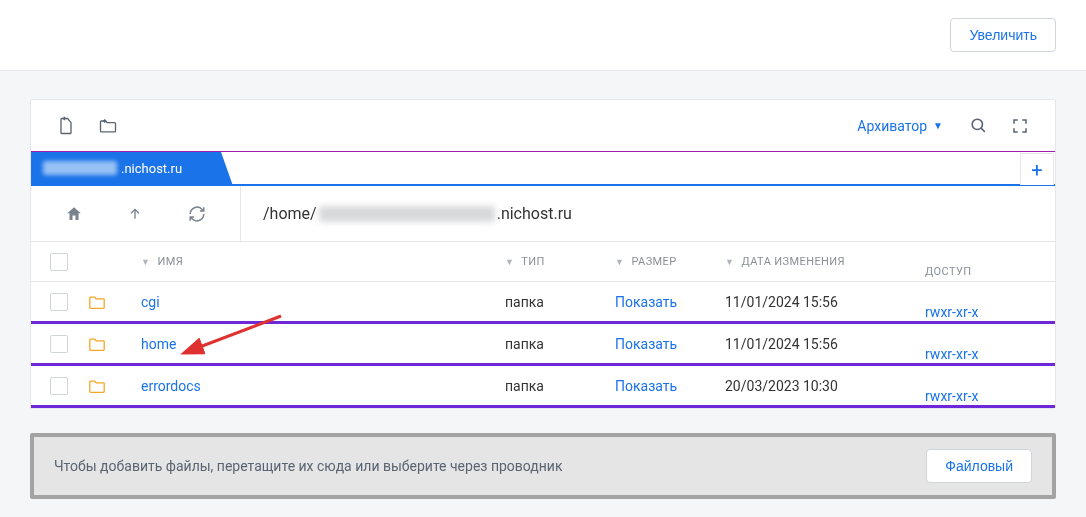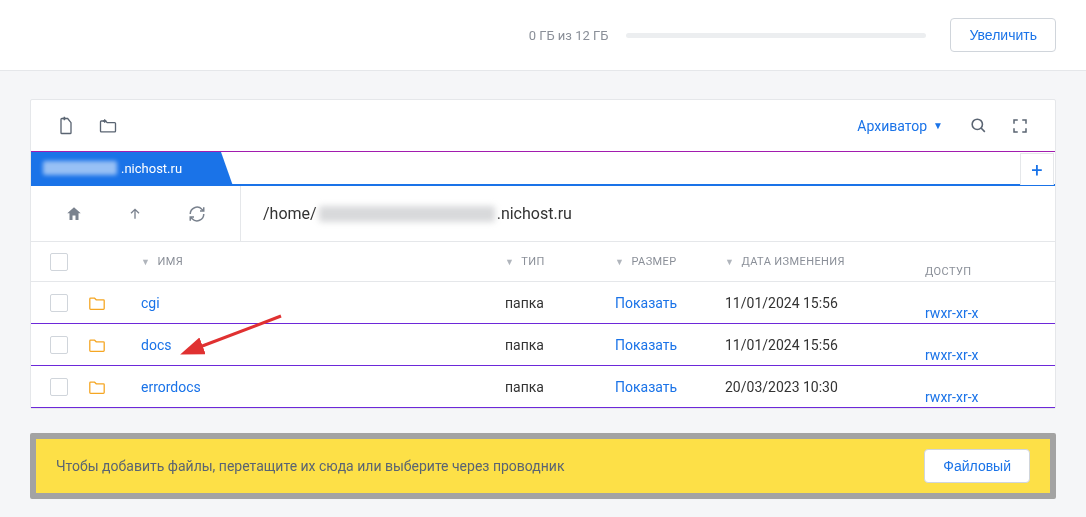--- a/index.html
+++ b/index.html
@@ -202,63 +202,59 @@
   .sort-caret {
     font-size: 9px;
     margin-right: 4px;
     color: #b0b5bc;
   }
 
   .trow {
     display: flex;
     align-items: center;
     height: 42px;
-    border-bottom: 1px solid #6d28d9;
+    border-bottom: 3px solid #6d28d9;
     font-size: 14px;
   }
   .checkbox {
     width: 18px; height: 18px;
     border: 1px solid #d0d5db;
     border-radius: 2px;
     background: #fff;
   }
   .folder-icon { color: #f5a623; }
   .link { color: #1a73e8; cursor: pointer; }
   .date-cell { color: #333; }
 
   .arrow-annot {
     position: absolute;
     pointer-events: none;
   }
 
   .dropzone {
     margin: 24px 30px 0 30px;
-    border: 6px solid #a3a3a3;
-    background: #fde047;
+    border: 4px solid #a3a3a3;
+    background: #e5e5e5;
     height: 66px;
     display: flex;
     align-items: center;
     padding: 0 20px;
     font-size: 14px;
     color: #5a6472;
     border-radius: 2px;
   }
   .dropzone-spacer { flex: 1; }
 
   svg { display: block; }
 </style>
 </head>
 <body>
 
 <div class="header">
   <div class="header-spacer"></div>
-  <div class="storage">
-    <span class="storage-text">0 ГБ из 12 ГБ</span>
-    <div class="storage-bar"></div>
-  </div>
   <button class="btn-outline">Увеличить</button>
 </div>
 
 <div class="panel" style="position:relative;">
 
   <div class="toolbar">
     <div class="toolbar-icon">
       <svg width="20" height="20" viewBox="0 0 24 24" fill="none" stroke="currentColor" stroke-width="1.6">
         <path d="M14 3H7a1 1 0 0 0-1 1v16a1 1 0 0 0 1 1h10a1 1 0 0 0 1-1V8l-4-5z"></path>
         <path d="M10 1v4M8 3h4" stroke-width="1.6"></path>
@@ -365,21 +361,21 @@
 
   <div class="trow">
     <div class="col-check">
         <div class="checkbox"></div>
       </div>
     <div class="col-icon folder-icon">
       <svg width="20" height="16" viewBox="0 0 24 20" fill="none" stroke="currentColor" stroke-width="1.6">
           <path d="M3 5a1 1 0 0 1 1-1h5l2 2h9a1 1 0 0 1 1 1v10a1 1 0 0 1-1 1H4a1 1 0 0 1-1-1V5z"></path>
         </svg>
     </div>
-    <div class="col-name"><span class="link">docs</span></div>
+    <div class="col-name"><span class="link">home</span></div>
     <div class="col-type">папка</div>
     <div class="col-size"><span class="link">Показать</span></div>
     <div class="col-date date-cell">11/01/2024 15:56</div>
     <div class="col-perm"><span class="link">rwxr-xr-x</span></div>
   </div>
 
   <div class="trow">
     <div class="col-check">
         <div class="checkbox"></div>
       </div>

